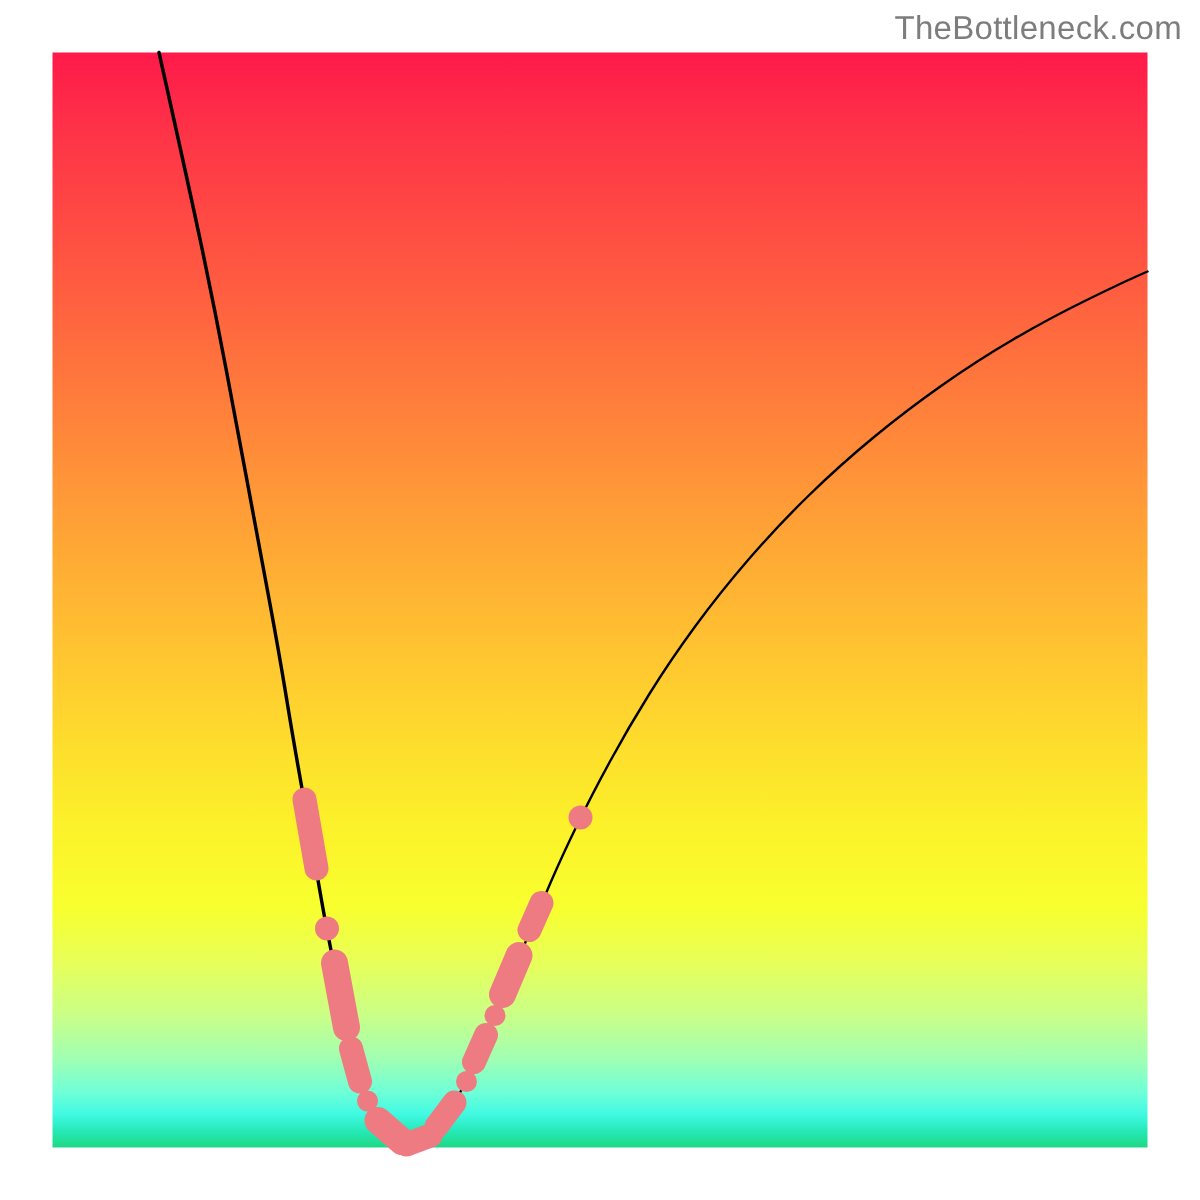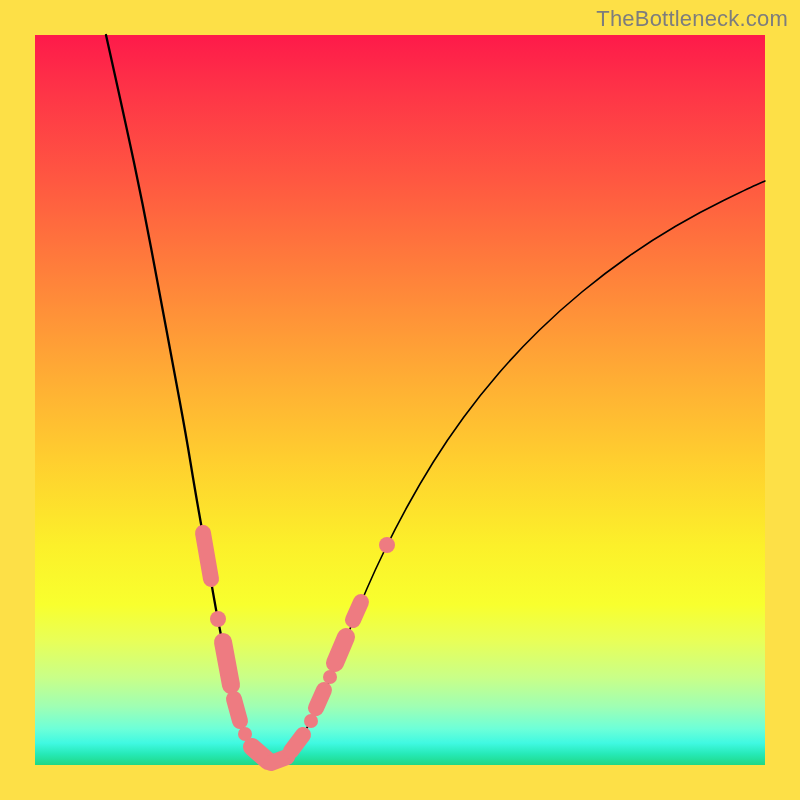--- a/index.html
+++ b/index.html
@@ -10,21 +10,21 @@
     background: #000;
     overflow: hidden;
     font-family: Arial, Helvetica, sans-serif;
   }
   .frame {
     position: absolute;
     left: 0;
     top: 0;
     width: 800px;
     height: 800px;
-    background: #fde047;
+    background: #ffffff;
   }
   .plot-area {
     position: absolute;
     left: 35px;
     top: 35px;
     width: 730px;
     height: 730px;
     
     background: linear-gradient(
       to bottom,

